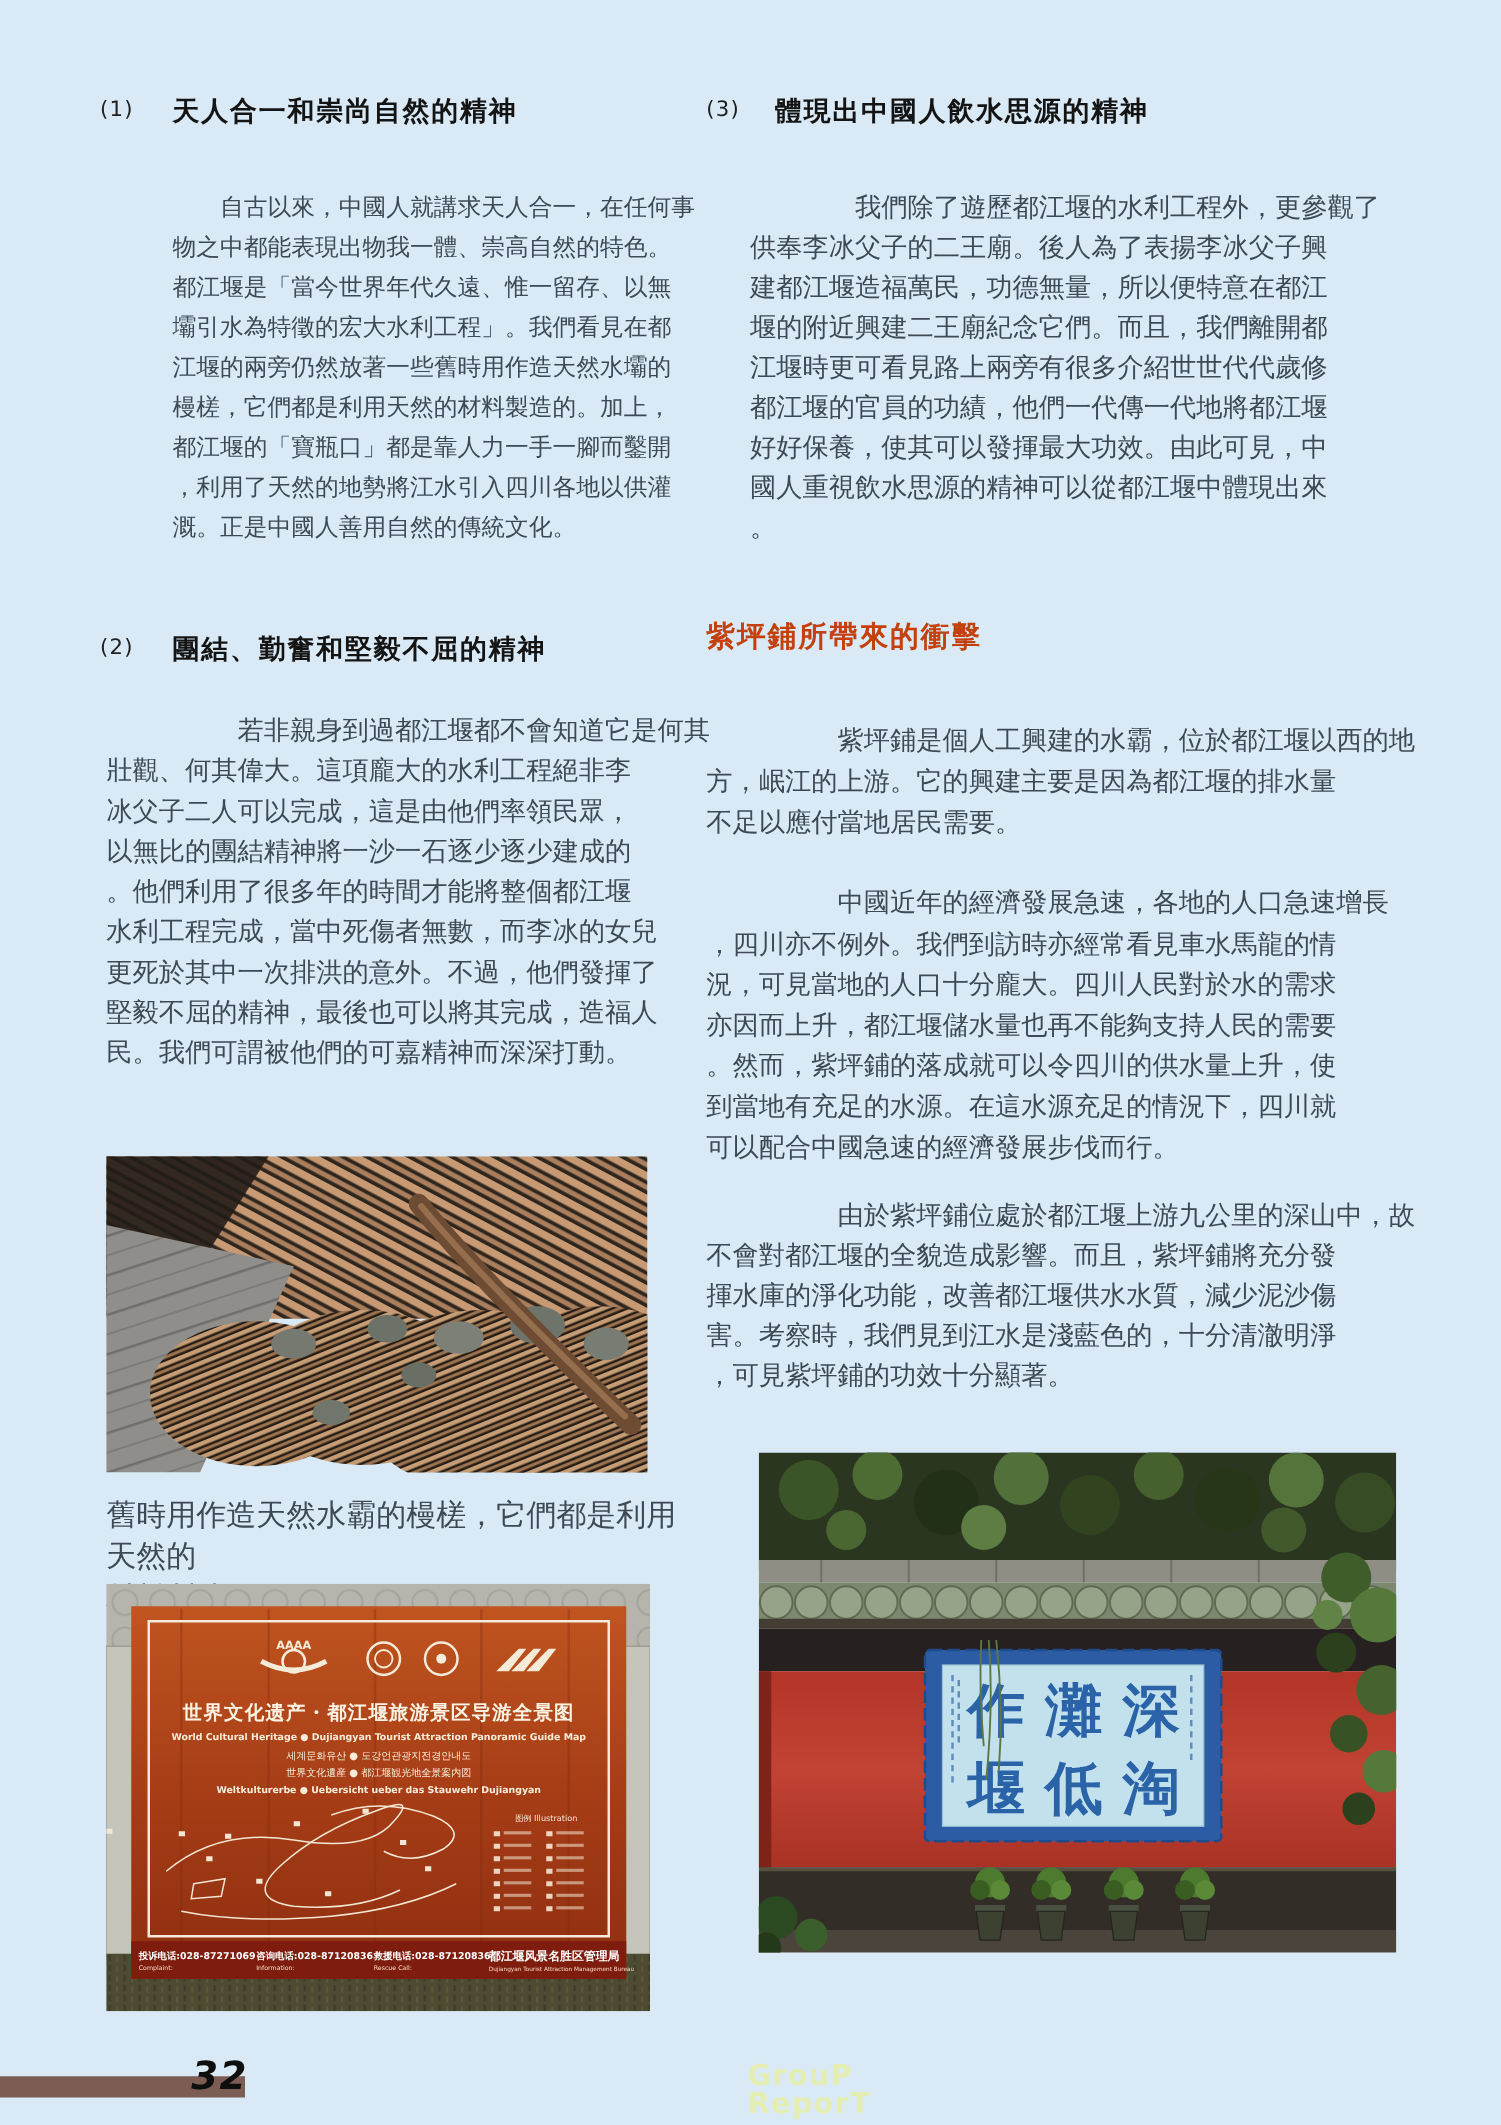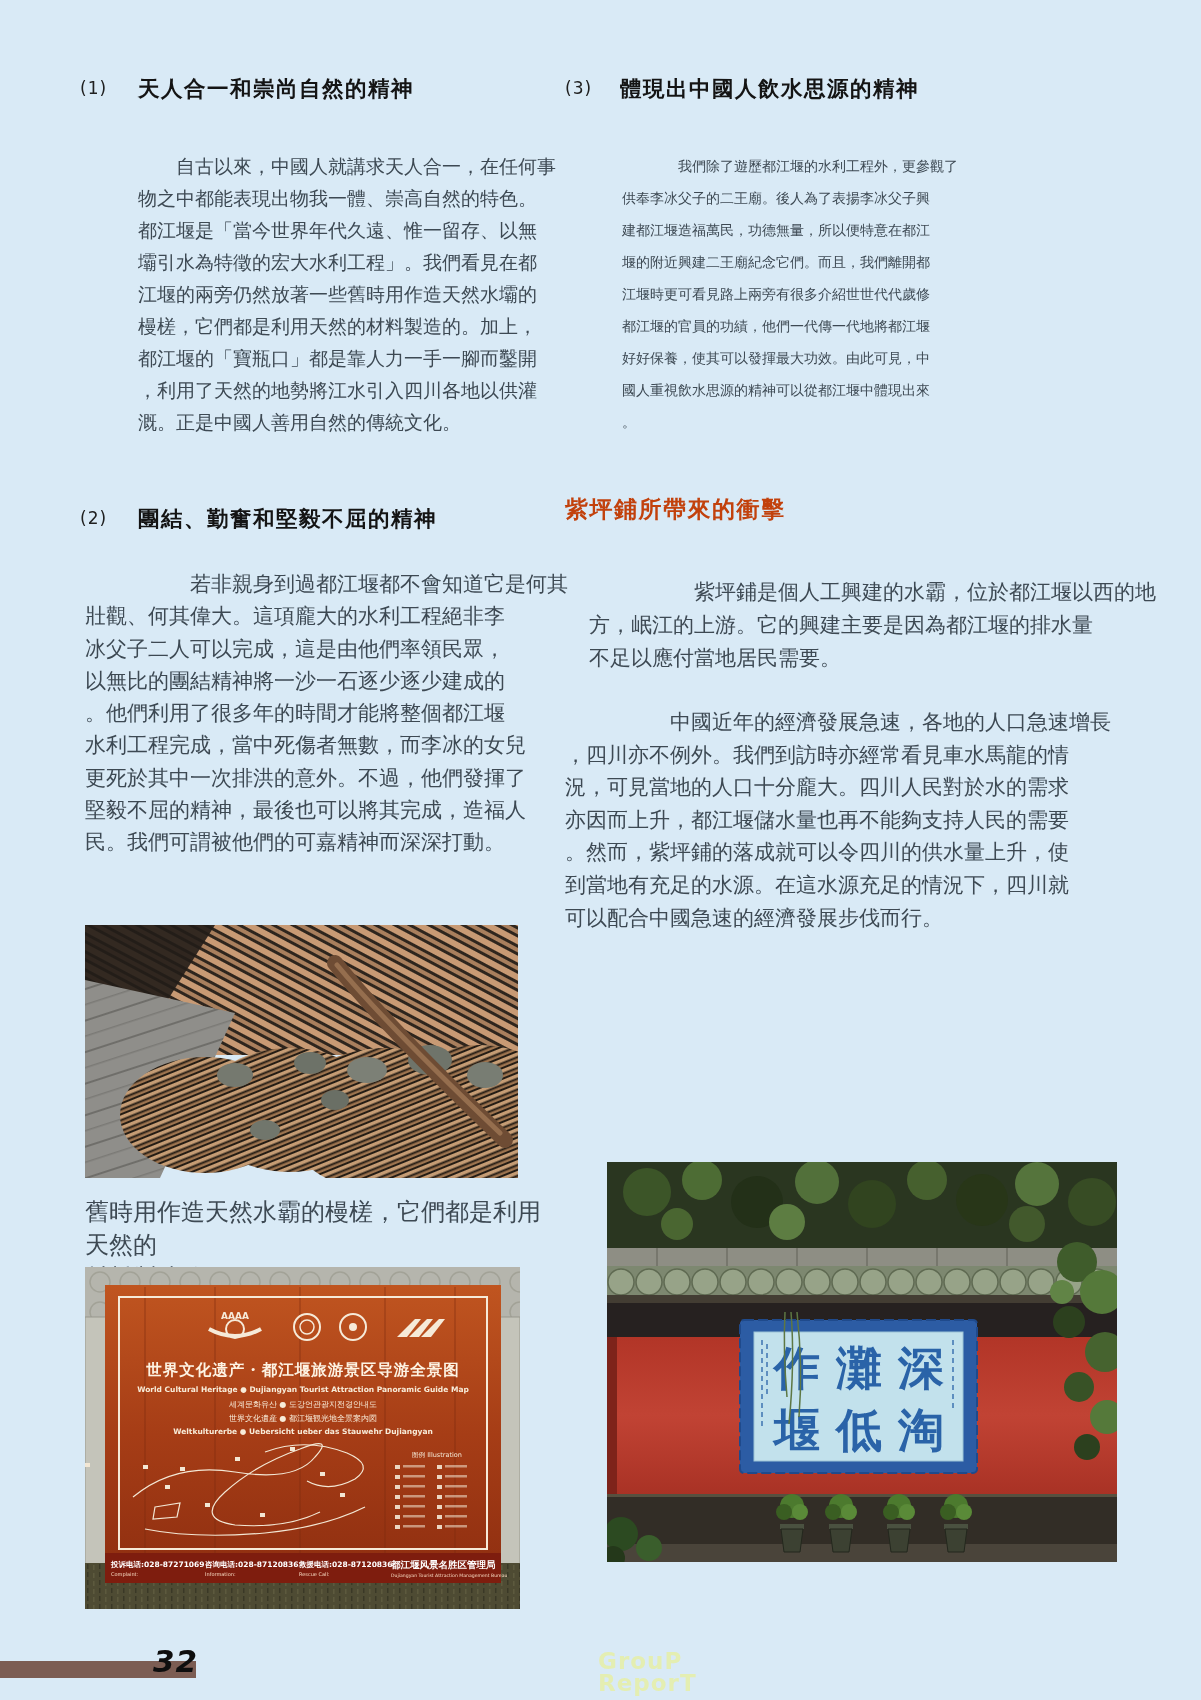--- a/index.html
+++ b/index.html
@@ -5,22 +5,22 @@
   html,body{margin:0;padding:0;}
   body{font-family:"DejaVu Sans","Liberation Sans",sans-serif;}
   .page{position:relative;width:1201px;height:1700px;background:#d9eaf6;overflow:hidden;}
   .abs{position:absolute;}
   .sec-num{font-size:17px;color:#202020;letter-spacing:1px;}
   .sec-title{font-weight:bold;font-size:21.5px;color:#141414;letter-spacing:1.5px;}
   .accent-title{font-weight:bold;font-size:23px;color:#c2410c;letter-spacing:1.5px;}
   .body-text{color:#3d4953;white-space:pre-line;text-align:left;}
   .s1body{left:138px;top:150px;width:430px;font-size:19px;line-height:32px;}
   .s2body{left:85px;top:568px;width:492px;font-size:21px;line-height:32.3px;}
-  .s3body{left:622px;top:150px;width:506px;font-size:14px;line-height:32px;}
-  .s4p1{left:565px;top:576px;width:580px;font-size:21px;line-height:33px;margin-left:24px;}
+  .s3body{left:600px;top:150px;width:506px;font-size:21px;line-height:32px;}
+  .s4p1{left:565px;top:576px;width:580px;font-size:21px;line-height:33px;}
   .s4p2{left:565px;top:706px;width:580px;font-size:21px;line-height:32.6px;}
   .s4p3{left:565px;top:956px;width:580px;font-size:21px;line-height:32px;}
   .caption{left:85px;top:1196px;width:470px;font-size:24px;line-height:33px;color:#3d4953;white-space:pre-line;}
   .footer-bar{left:0;top:1661px;width:196px;height:17px;background:#7c5d53;}
   .page-number{left:126px;top:1643px;font-size:31px;font-weight:bold;font-style:italic;color:#0e0e0e;letter-spacing:1px;margin-left:27px;}
   .watermark{left:598px;top:1650px;font-size:23px;font-weight:bold;color:#e4eeb2;line-height:22px;white-space:pre-line;letter-spacing:1px;}
   .photo{display:block;}
   svg text{font-family:"DejaVu Sans","Liberation Sans",sans-serif;}
 </style>
 </head>
@@ -233,20 +233,25 @@
   <div class="abs body-text s4p1">　　　　　紫坪鋪是個人工興建的水霸，位於都江堰以西的地
 方，岷江的上游。它的興建主要是因為都江堰的排水量
 不足以應付當地居民需要。</div>
   <div class="abs body-text s4p2">　　　　　中國近年的經濟發展急速，各地的人口急速增長
 ，四川亦不例外。我們到訪時亦經常看見車水馬龍的情
 況，可見當地的人口十分龐大。四川人民對於水的需求
 亦因而上升，都江堰儲水量也再不能夠支持人民的需要
 。然而，紫坪鋪的落成就可以令四川的供水量上升，使
 到當地有充足的水源。在這水源充足的情況下，四川就
 可以配合中國急速的經濟發展步伐而行。</div>
+  <div class="abs body-text s4p3">　　　　　由於紫坪鋪位處於都江堰上游九公里的深山中，故
+不會對都江堰的全貌造成影響。而且，紫坪鋪將充分發
+揮水庫的淨化功能，改善都江堰供水水質，減少泥沙傷
+害。考察時，我們見到江水是淺藍色的，十分清澈明淨
+，可見紫坪鋪的功效十分顯著。</div>
 
   <div class="abs" style="left:607px;top:1162px;width:510px;height:400px;">
     <svg class="photo" width="510" height="400" viewBox="0 0 510 400">
       <defs>
         <linearGradient id="wall" x1="0" y1="0" x2="0" y2="1">
           <stop offset="0" stop-color="#b23527"></stop>
           <stop offset="0.5" stop-color="#c14334"></stop>
           <stop offset="1" stop-color="#a93225"></stop>
         </linearGradient>
       </defs>

